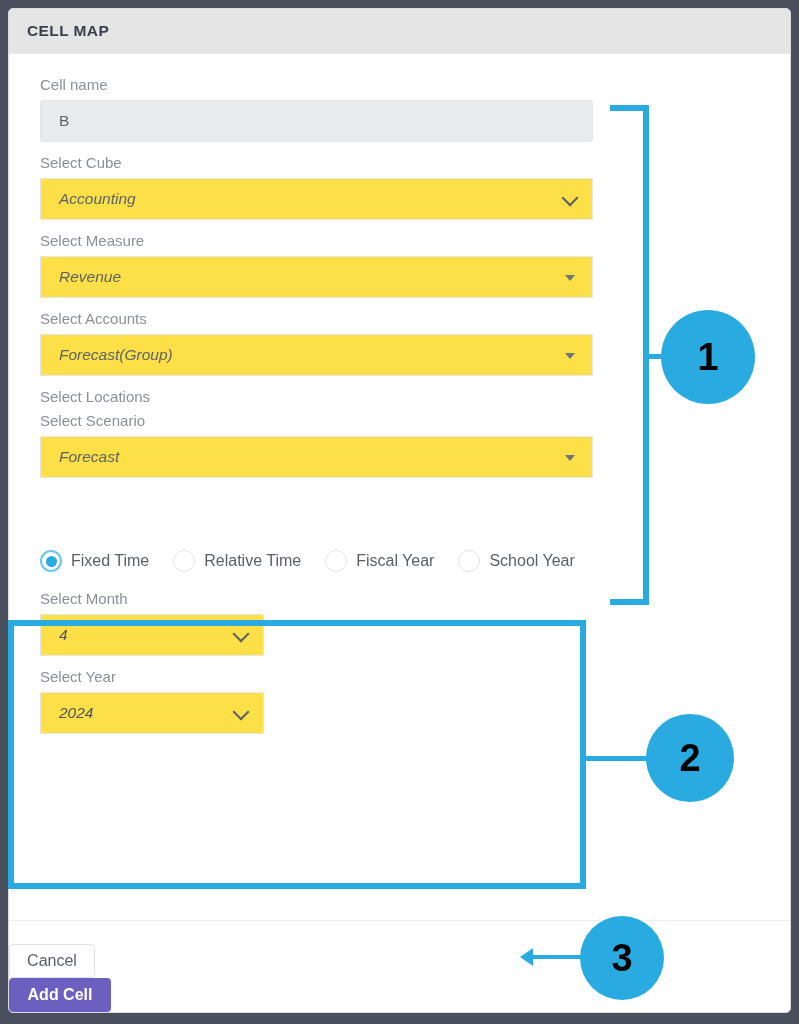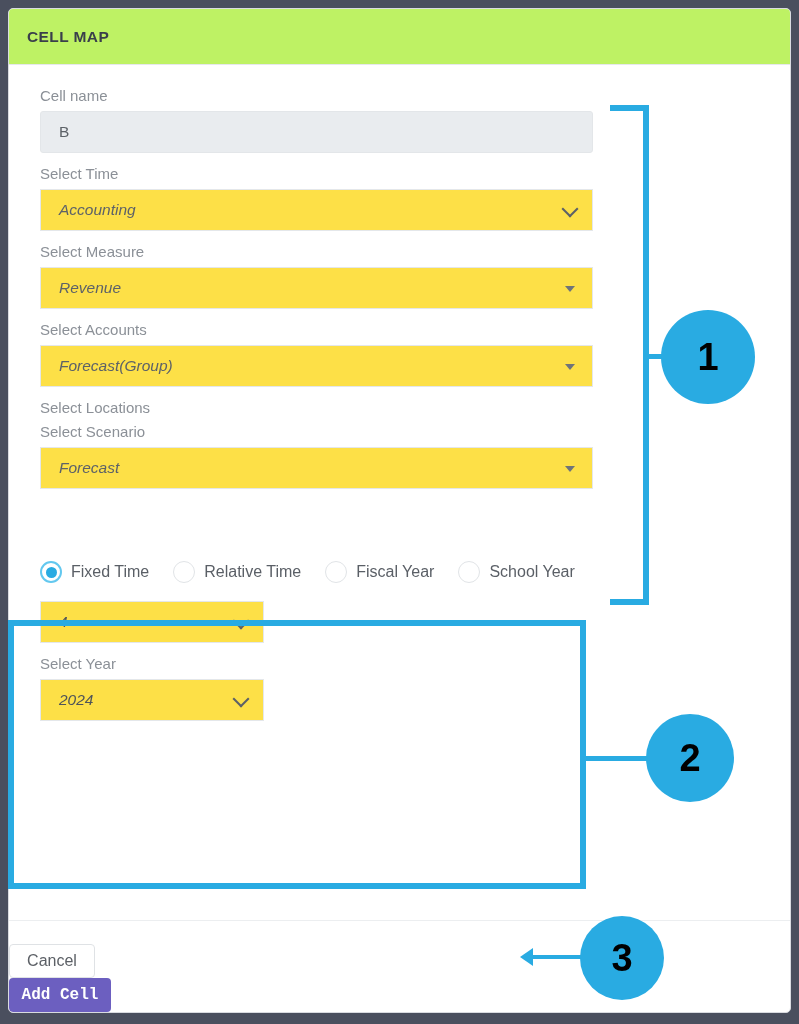--- a/index.html
+++ b/index.html
@@ -29,22 +29,22 @@
     width: 783px;
     height: 1005px;
     background: #ffffff;
     border-radius: 5px;
     box-sizing: border-box;
     border: 1px solid #d9dbe0;
     overflow: hidden;
   }
 
   #modal-header {
-    height: 56px;
-    background: #bef264;
+    height: 45px;
+    background: #e5e5e5;
     border-bottom: 1px solid #e6e8ec;
     box-sizing: border-box;
     display: flex;
     align-items: center;
     padding-left: 18px;
   }
   #modal-title {
     font-size: 15.5px;
     font-weight: bold;
     letter-spacing: 0.4px;
@@ -206,21 +206,21 @@
   }
   #btn-add {
     width: 102px;
     height: 42px;
     background: #6c5fc0;
     border: none;
     border-radius: 4px;
     color: #ffffff;
     font-size: 16px;
     font-weight: bold;
-    font-family: Liberation Mono, monospace;
+    font-family: Liberation Sans, sans-serif;
     cursor: pointer;
   }
 
   
   #annotations {
     position: absolute;
     left: 0;
     top: 0;
     width: 799px;
     height: 1024px;
@@ -285,21 +285,21 @@
       <span id="modal-title">CELL MAP</span>
     </div>
 
     <div id="modal-body">
 
       <label class="field-label">Cell name</label>
       <div class="ctl readonly-box">
         <span class="ctl-text">B</span>
       </div>
 
-      <label class="field-label">Select Time</label>
+      <label class="field-label">Select Cube</label>
       <div class="ctl open-box">
         <span class="ctl-text">Accounting</span>
         <span class="chev"></span>
       </div>
 
       <label class="field-label">Select Measure</label>
       <div class="ctl open-box">
         <span class="ctl-text">Revenue</span>
         <span class="caret"></span>
       </div>
@@ -332,20 +332,21 @@
           <div class="radio-item">
             <span class="radio-dot"></span>
             <span class="radio-label">Fiscal Year</span>
           </div>
           <div class="radio-item">
             <span class="radio-dot"></span>
             <span class="radio-label">School Year</span>
           </div>
         </div>
 
+        <label class="field-label">Select Month</label>
         <div class="ctl open-box small-ctl">
           <span class="ctl-text darker">4</span>
           <span class="chev"></span>
         </div>
 
         <label class="field-label">Select Year</label>
         <div class="ctl open-box small-ctl">
           <span class="ctl-text darker">2024</span>
           <span class="chev"></span>
         </div>

